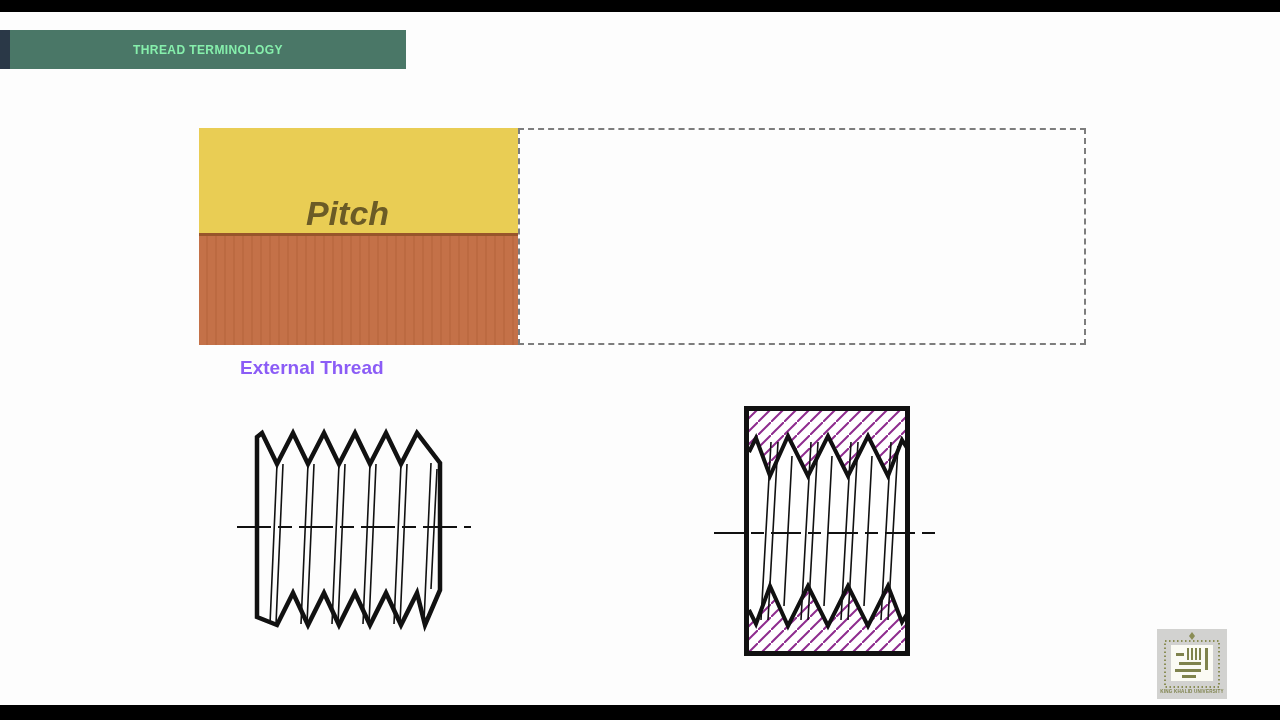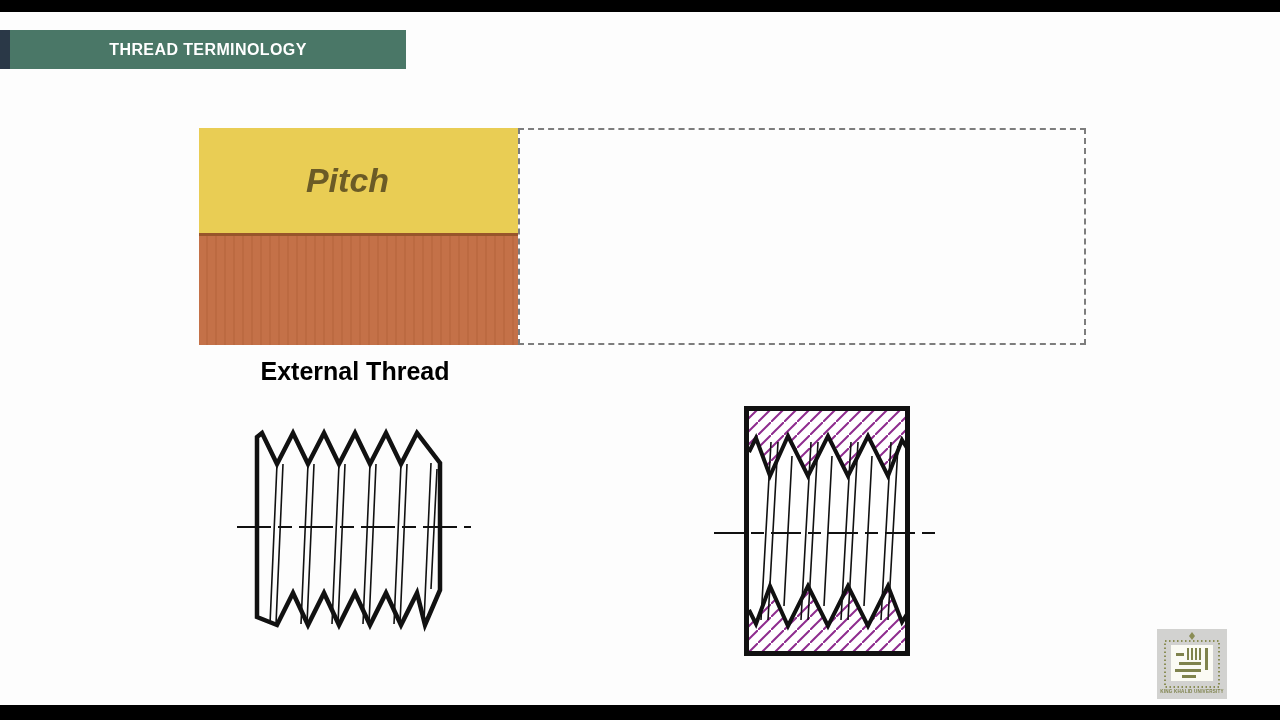--- a/index.html
+++ b/index.html
@@ -14,46 +14,46 @@
 
   .banner-tab{
     position:absolute; left:0; top:30px; width:10px; height:39px;
     background:#2a3847;
   }
   .banner{
     position:absolute; left:10px; top:30px; width:396px; height:39px;
     background:#4a7767; display:flex; align-items:center; justify-content:center;
   }
   .banner-title{
-    color:#ffffff; font-size:16px; font-weight:bold; letter-spacing:0.4px;
+    color:#86efac; font-size:12px; font-weight:bold; letter-spacing:0.4px;
   }
 
   .pitch-box{
     position:absolute; left:199px; top:128px; width:319px; height:105px;
     background:#e9cd54;
-    display:flex; align-items:center; justify-content:center;
+    display:flex; align-items:flex-end; justify-content:center;
   }
   .pitch-label{
     font-size:34px; font-weight:bold; font-style:italic; color:#6b5b26;
     padding-right:22px;
   }
   .orange-box{
     position:absolute; left:199px; top:233px; width:319px; height:112px;
     background:repeating-linear-gradient(90deg,#c47148 0px,#c47148 7px,#bc6a41 7px,#bc6a41 9px);
     border-top:3px solid #98552b;
     box-sizing:border-box;
   }
   .dashed-box{
     position:absolute; left:518px; top:128px; width:568px; height:217px;
     border:2px dashed #7d7d7d; box-sizing:border-box; background:#fdfdfd;
   }
 
   .thread-label{
-    position:absolute; width:230px; text-align:center;
-    font-size:25px; font-weight:bold; color:#000000;
+    position:absolute; width:230px; text-align:left;
+    font-size:19px; font-weight:bold; color:#8b5cf6;
   }
   .thread-label.external{left:240px; top:357px;}
   .thread-label.internal{left:712px; top:355px;}
 
   .drawing{position:absolute;}
   .drawing.external{left:235px; top:421px;}
   .drawing.internal{left:706px; top:396px;}
 
   .logo{position:absolute; left:1157px; top:629px;}
 </style>

